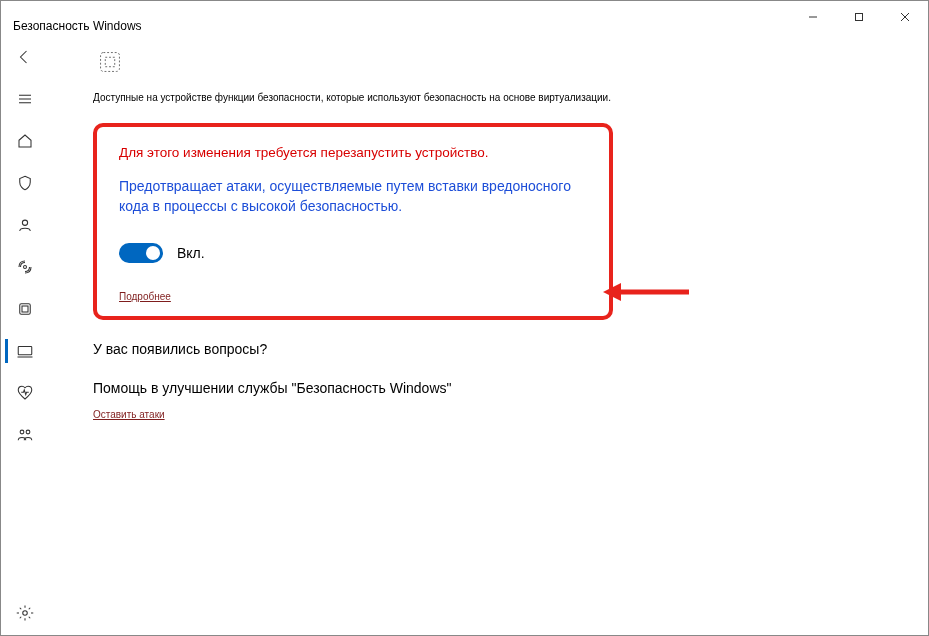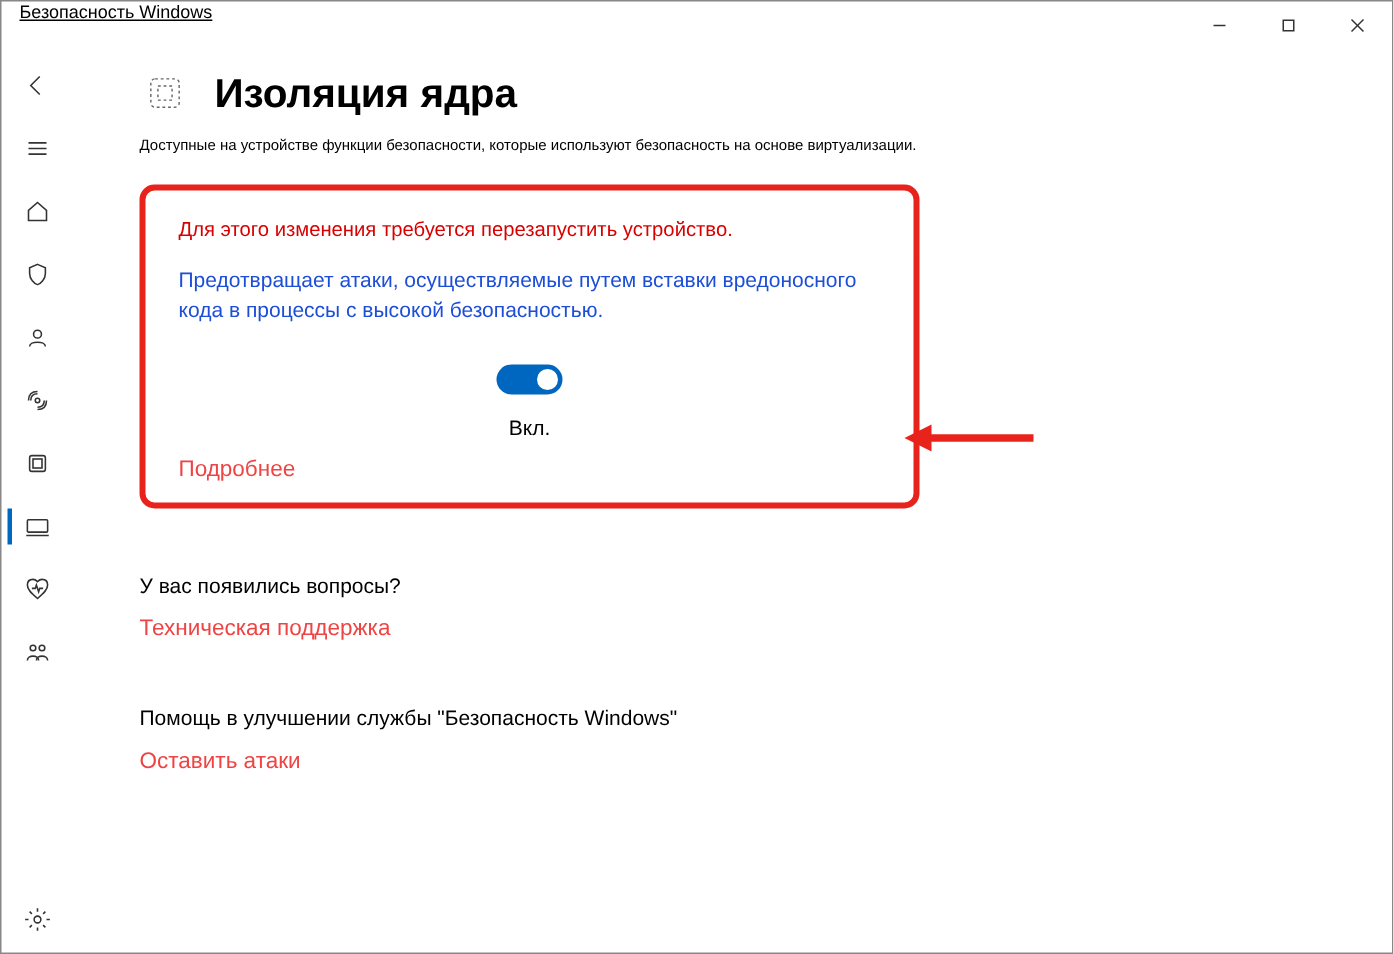--- a/index.html
+++ b/index.html
@@ -1,41 +1,41 @@
 <!DOCTYPE html>
 <html><head>
 <meta charset="utf-8">
 <style>
   * { box-sizing: border-box; margin: 0; padding: 0; }
   html, body { width: 929px; height: 636px; font-family: "Segoe UI", Arial, sans-serif; background: #fff; }
   .window { width: 929px; height: 636px; border: 1px solid #888; display: flex; flex-direction: column; background: #fff; position: relative; }
-  .titlebar { height: 32px; display: flex; align-items: flex-start; padding-left: 12px; font-size: 12px; color: #000; text-decoration: underline; }
+  .titlebar { height: 32px; display: flex; align-items: flex-end; padding-left: 12px; font-size: 12px; color: #000; }
   .titlebar .win-controls { margin-left: auto; display: flex; }
   .titlebar .win-btn { width: 46px; height: 32px; display: flex; align-items: center; justify-content: center; color: #555; font-size: 10px; }
   .body { flex: 1; display: flex; overflow: hidden; }
   .sidebar { width: 48px; display: flex; flex-direction: column; align-items: center; padding-top: 4px; }
   .side-btn { width: 40px; height: 40px; display: flex; align-items: center; justify-content: center; color: #333; position: relative; margin-bottom: 2px; }
   .side-btn.active::before { content:""; position:absolute; left:0; top:8px; bottom:8px; width:3px; background:#0067c0; }
   .side-btn svg { width: 18px; height: 18px; stroke: #333; fill: none; stroke-width: 1.4; }
   .side-spacer { flex: 1; }
   .content { flex: 1; padding: 12px 40px 0 44px; overflow: auto; color: #000; }
   .page-header { display: flex; align-items: center; gap: 16px; margin-bottom: 12px; }
   .page-header .cpu-icon { width: 34px; height: 34px; }
   .page-title { font-size: 27px; font-weight: 600; }
   .page-desc { font-size: 10px; color: #000; max-width: 520px; margin-bottom: 18px; line-height: 1.4; }
   .highlight-box { border: 4px solid #e8231c; border-radius: 10px; padding: 18px 22px 14px 22px; max-width: 520px; position: relative; }
   .restart-msg { color: #d80000; font-size: 13.5px; margin-bottom: 16px; }
   .section-title { font-size: 20px; font-weight: 600; margin-bottom: 10px; }
   .section-desc { font-size: 14px; color: #1d4ed8; line-height: 1.45; margin-bottom: 26px; max-width: 460px; }
-  .toggle-row { display: flex; align-items: center; gap: 14px; margin-bottom: 11px; flex-direction: column; }
+  .toggle-row { display: flex; align-items: center; gap: 14px; margin-bottom: 28px; }
   .toggle { width: 44px; height: 20px; border-radius: 10px; background: #0067c0; position: relative; }
   .toggle::after { content:""; position:absolute; right:3px; top:3px; width:14px; height:14px; background:#fff; border-radius:50%; }
   .toggle-label { font-size: 14px; }
-  .link { color: #ef4444; font-size: 15px; cursor: pointer; }
-  .section-block { margin-top: 42px; max-width: 520px; }
+  .link { color: #7f1d1d; font-size: 10px; cursor: pointer; text-decoration: underline; }
+  .section-block { margin-top: 20px; max-width: 520px; }
   .sec-heading { font-size: 14px; margin-bottom: 10px; line-height: 1.4; }
   .arrow-annot { position: absolute; left: 600px; top: 276px; display:flex; align-items:center; }
   .arrow-annot svg { width: 90px; height: 30px; }
 </style>
 </head>
 <body>
 
 <div class="window">
 
   <div class="titlebar">
@@ -136,37 +136,35 @@
     </div>
 
     <div class="content">
       <div class="page-header">
         <span class="cpu-icon">
           <svg viewBox="0 0 36 36" width="34" height="34" fill="none" stroke="#666" stroke-width="1" stroke-dasharray="2 2">
             <rect x="8" y="8" width="20" height="20" rx="3"></rect>
             <rect x="13" y="13" width="10" height="10"></rect>
           </svg>
         </span>
-        <h1 class="page-title">Изоляция ядра</h1>
       </div>
       <p class="page-desc">Доступные на устройстве функции безопасности, которые используют безопасность на основе виртуализации.</p>
 
       <div class="highlight-box">
         <div class="restart-msg">Для этого изменения требуется перезапустить устройство.</div>
         <p class="section-desc">Предотвращает атаки, осуществляемые путем вставки вредоносного кода в процессы с высокой безопасностью.</p>
         <div class="toggle-row">
           <div class="toggle"></div>
           <span class="toggle-label">Вкл.</span>
         </div>
         <div class="link">Подробнее</div>
       </div>
 
       <div class="section-block">
         <div class="sec-heading">У вас появились вопросы?</div>
-        <div class="link">Техническая поддержка</div>
       </div>
 
       <div class="section-block">
         <div class="sec-heading">Помощь в улучшении службы "Безопасность Windows"</div>
         <div class="link">Оставить атаки</div>
       </div>
     </div>
 
   </div>
 

